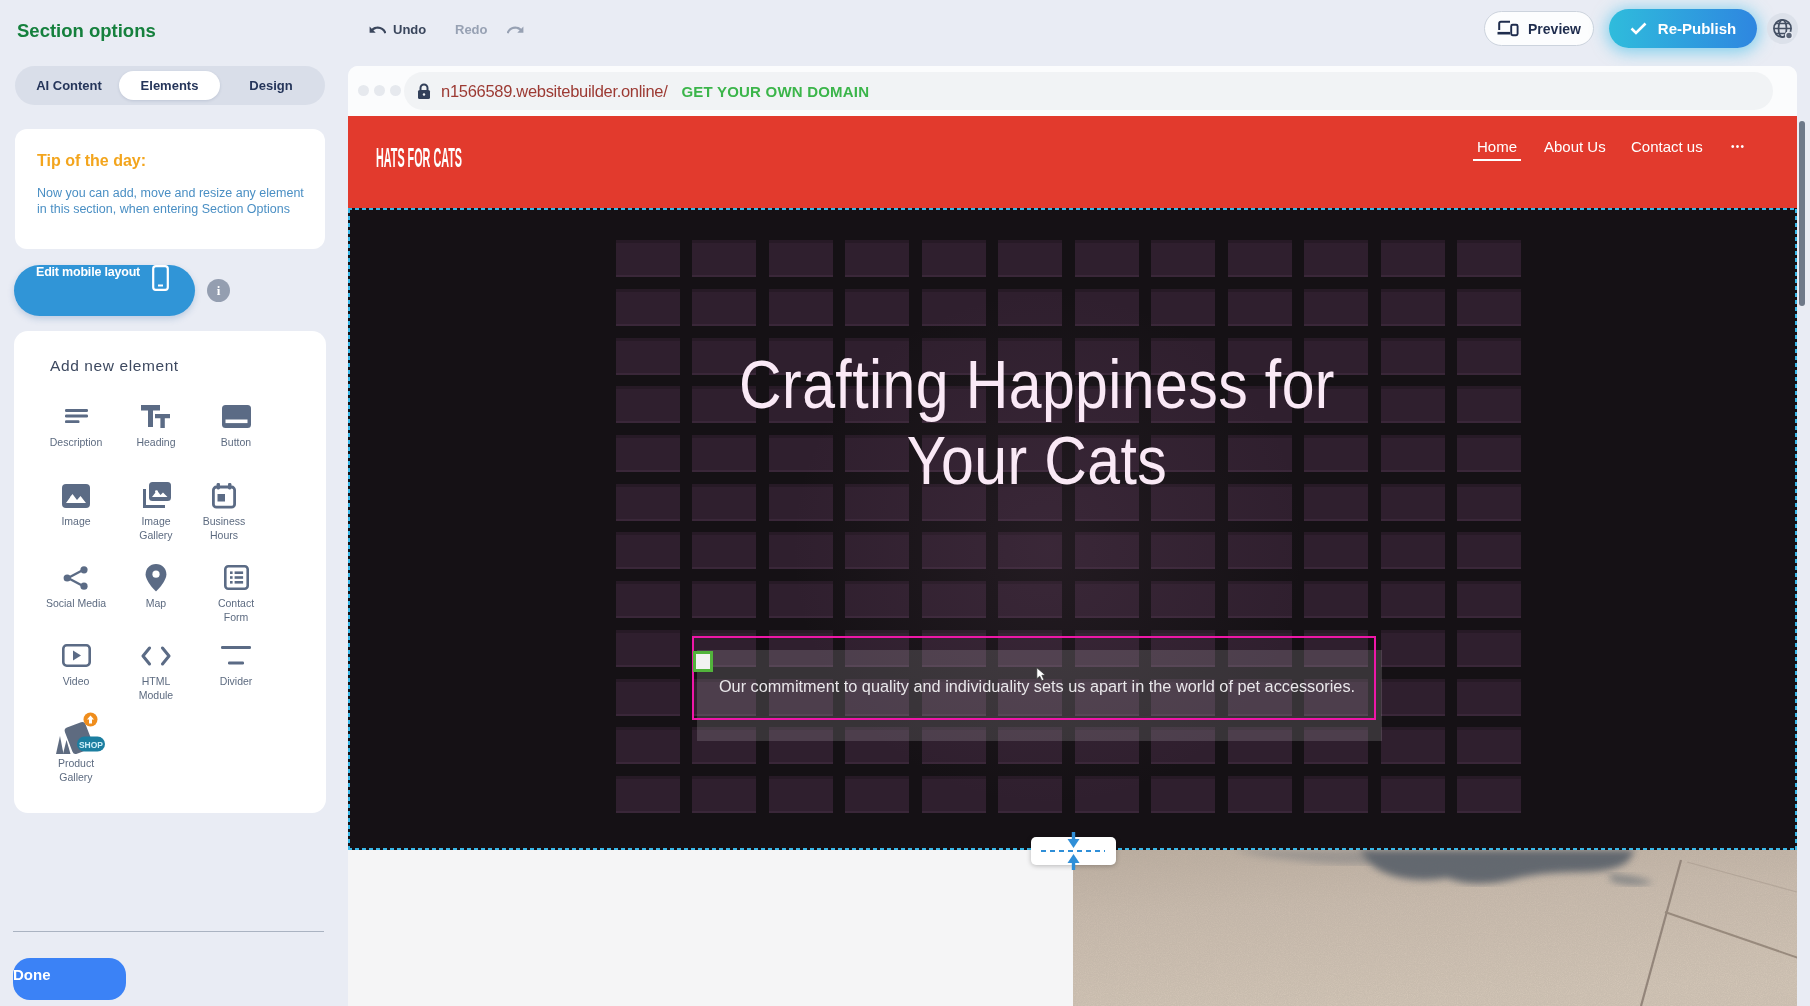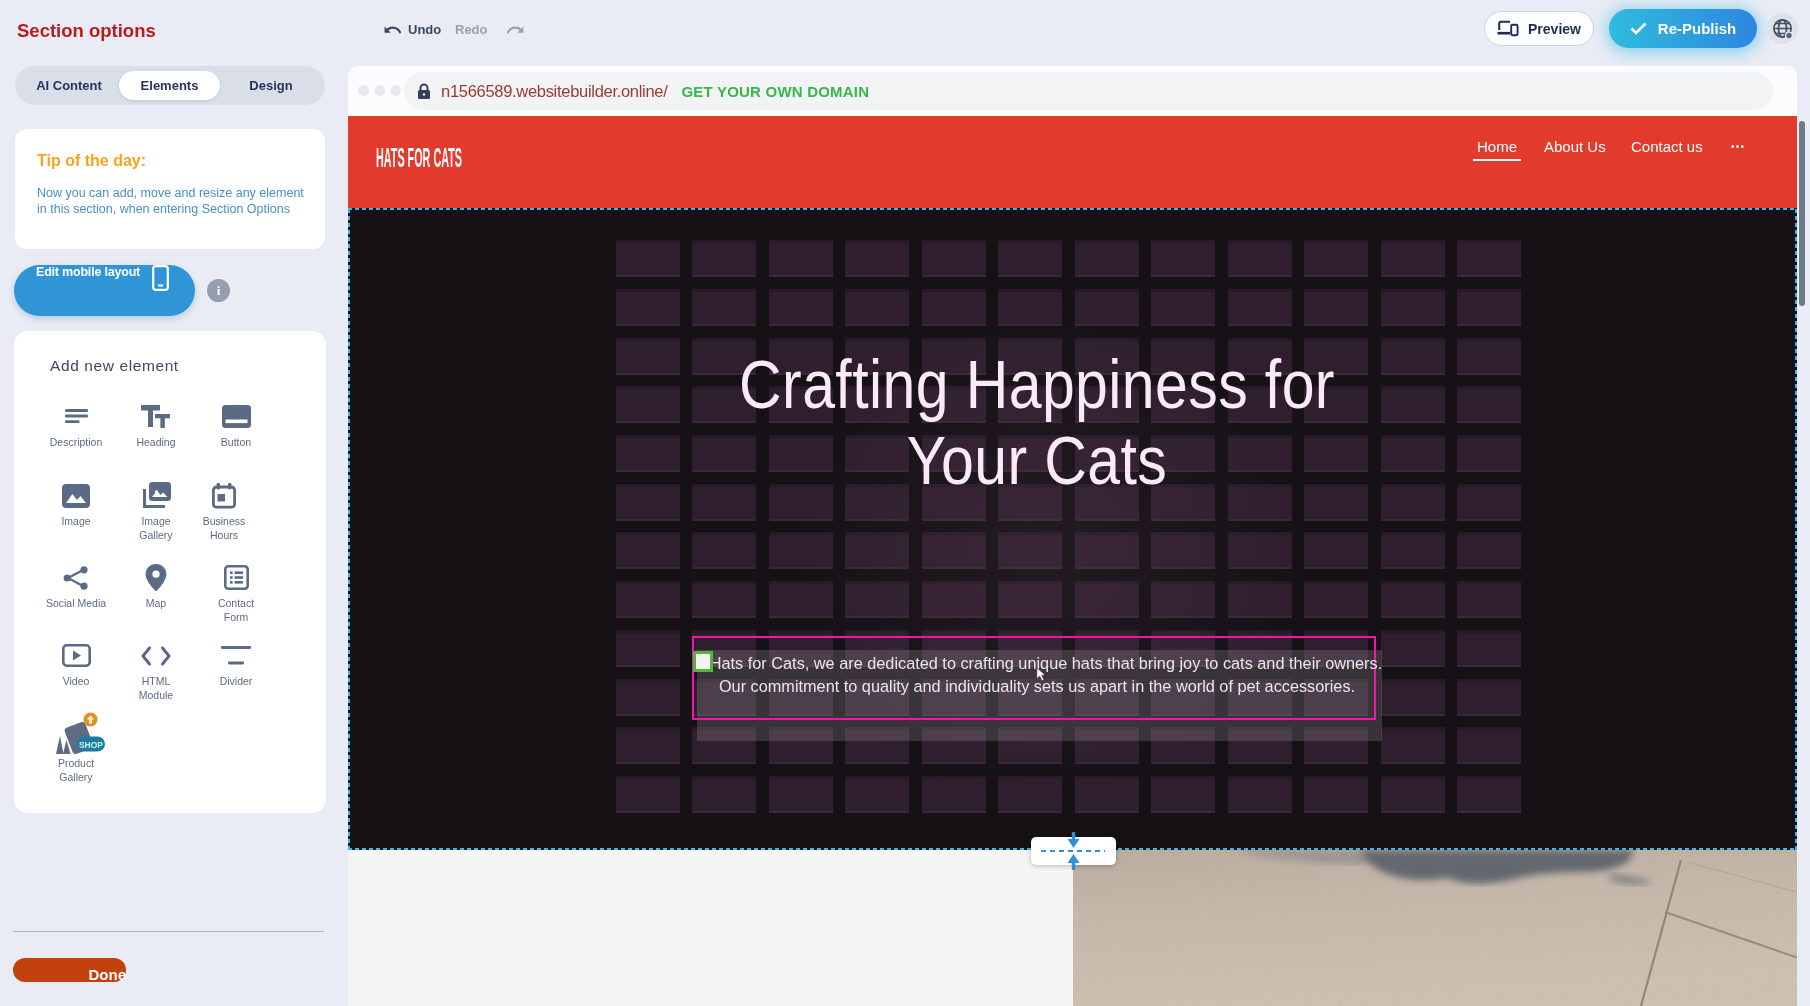--- a/index.html
+++ b/index.html
@@ -1,22 +1,22 @@
 <!DOCTYPE html>
 <html><head>
 <meta charset="utf-8">
 <style>
   * { margin:0; padding:0; box-sizing:border-box; }
   html,body { width:1810px; height:1006px; overflow:hidden; }
   body { background:#e9ecf4; font-family:"Liberation Sans", sans-serif; position:relative; }
   .abs { position:absolute; }
 
   
-  #title { left:17px; top:20px; font-size:18.5px; font-weight:bold; color:#b91c1c; letter-spacing:0; }
-  #undo { left:383px; top:22px; }
+  #title { left:17px; top:20px; font-size:18.5px; font-weight:bold; color:#15803d; letter-spacing:0; }
+  #undo { left:368px; top:22px; }
   #undo .lbl { font-size:13px; font-weight:bold; color:#3a465c; margin-left:7px; }
   #redo { left:455px; top:22px; }
   #redo .lbl { font-size:13px; font-weight:bold; color:#97a1b3; margin-right:19px; }
   .tbtn { display:flex; align-items:center; }
   #preview { left:1484px; top:11px; width:110px; height:35px; background:#fcfdfe; border:1px solid #ccd3dd; border-radius:18px; display:flex; align-items:center; justify-content:center; gap:9px; }
   #preview span { font-size:14px; font-weight:bold; color:#1e2c4d;text-align:right; }
   #republish { left:1609px; top:9px; width:148px; height:39px; border-radius:20px;
     background:linear-gradient(90deg,#2fbcdc,#2e86e0);
     box-shadow:0 2px 15px 3px rgba(57,188,231,.55);
     display:flex; align-items:center; justify-content:center; gap:11px; }
@@ -32,21 +32,21 @@
   #tipcard p { position:absolute; left:22px; top:56px; width:290px; font-size:12.5px; line-height:16px; color:#4a8fc4; }
   #editbtn { left:14px; top:265px; width:181px; height:51px; border-radius:26px; background:#3095d7; box-shadow:0 3px 6px rgba(60,110,170,.25); display:flex; align-items:flex-start; }
   #editbtn span { font-size:12.5px; font-weight:bold; color:#fff; margin-left:22px; letter-spacing:-.2px; }
   #info { left:207px; top:279px; width:23px; height:23px; border-radius:50%; background:#949eb0; color:#fff; font-size:13px; font-weight:bold; text-align:center; line-height:23px; font-family:"Liberation Serif",serif; }
   #addcard { left:14px; top:331px; width:312px; height:482px; background:#fff; border-radius:14px; }
   #addcard h3 { position:absolute; left:36px; top:26px; font-size:15.5px; font-weight:normal; color:#3d4960; letter-spacing:.6px; }
   .el { position:absolute; width:80px; text-align:center; }
   .el .ic { height:33px; display:flex; align-items:center; justify-content:center; }
   .el .lb { margin-top:3px; font-size:10.5px; line-height:13.5px; color:#5d6b80; }
   #hr1 { left:13px; top:931px; width:311px; height:1px; background:#aab3c1; }
-  #done { left:13px; top:958px; width:113px; height:24px; border-radius:17px; background:#c2410c; color:#fff; font-size:15px; font-weight:bold; text-align:right; line-height:34px; }
+  #done { left:13px; top:958px; width:113px; height:42px; border-radius:17px; background:#3b82f6; color:#fff; font-size:15px; font-weight:bold; text-align:left; line-height:34px; }
 
   
   #canvas { left:348px; top:66px; width:1449px; height:940px; border-radius:10px 10px 0 0; overflow:hidden; background:#fbfcfd;padding-left:26px; }
   #chrome { position:absolute; left:0; top:0; width:1449px; height:50px; background:#fbfcfd; }
   .dot { position:absolute; top:19px; width:11px; height:11px; border-radius:50%; background:#e6e9ee; }
   #urlpill { position:absolute; left:56px; top:6px; width:1369px; height:38px; border-radius:19px; background:#f1f3f5; display:flex; align-items:center; }
   #urltext { font-size:16.5px; color:#9c3a33; letter-spacing:-.3px; margin-left:10px; }
   #domain { font-size:15px; font-weight:bold; color:#3bb54a; margin-left:14px; letter-spacing:.2px; }
   #header { position:absolute; left:0; top:50px; width:1449px; height:92px; background:#e23a2d; }
   #logo { position:absolute; left:28px; top:27px; }
@@ -323,21 +323,20 @@
       <span class="nav" style="left:1383px; top:25px; font-size:10px; letter-spacing:1.2px;">•••</span>
       <div id="navline"></div>
     </div>
     <div id="hero">
       <div id="grid"></div>
       <div id="heroglow"></div>
       <div id="h1a">Crafting Happiness for</div>
       <div id="h1b">Your Cats</div>
       <div id="selwash"></div>
       <div id="pinkbox"></div>
-      <div class="pl" style="left:9px; top:444px;">Hats for Cats, we are dedicated to crafting unique hats that bring joy to cats and their owners.</div>
       <div class="pl" style="left:0px; top:467px;">Our commitment to quality and individuality sets us apart in the world of pet accessories.</div>
       <div id="handle"></div>
       <svg style="position:absolute; left:688px; top:459px;" width="10" height="15" viewBox="0 0 12 18">
         <path d="M1 1 L1 14 L4.5 11 L7 16.5 L9.5 15.3 L7 10 L11 9.5 Z" fill="#fff" stroke="#333" stroke-width=".8"></path>
       </svg>
     </div>
     <div id="bottom">
       <div id="pave">
         <svg width="724" height="156">
           <defs>

